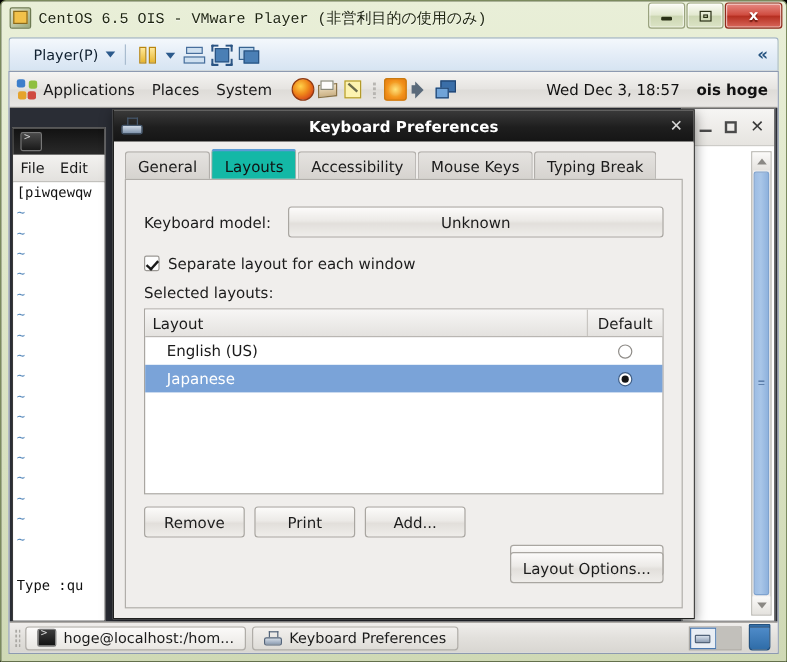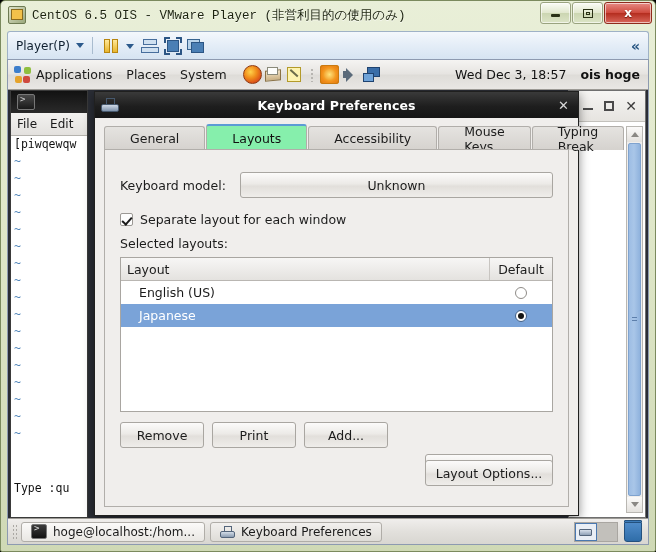--- a/index.html
+++ b/index.html
@@ -56,21 +56,21 @@
   .max-glyph{width:10px;height:9px;border:1px solid #2a3116;box-sizing:border-box;position:relative;}
   .max-glyph:after{content:"";position:absolute;left:2px;top:2px;right:2px;bottom:2px;border:1px solid #2a3116;}
 
   
   .vmw-toolbar{
     position:absolute;left:6px;top:30px;right:6px;height:28px;
     background:linear-gradient(180deg,#f4f8fc 0%,#e4edf7 50%,#d6e4f2 100%);
     border:1px solid #9fb2c6;border-bottom:none;border-radius:3px 3px 0 0;
     display:flex;align-items:center;box-sizing:border-box;
   }
-  .tb-player{font-size:12px;color:#102030;margin-left:8px;}
+  .tb-player{font-size:12px;color:#102030;margin-left:20px;}
   .tb-caret{width:0;height:0;border-left:4px solid transparent;border-right:4px solid transparent;border-top:5px solid #2c5a8c;margin-left:6px;}
   .tb-sep{width:1px;height:17px;background:#a9bccf;margin:0 8px;}
   .tb-icon{width:20px;height:18px;margin-right:3px;position:relative;display:inline-block;}
   .ic-pause:before,.ic-pause:after{
     content:"";position:absolute;top:2px;width:6px;height:14px;
     background:linear-gradient(180deg,#ffe89a,#e8b62e);border:1px solid #b8860f;box-sizing:border-box;
   }
   .ic-pause:before{left:3px;} .ic-pause:after{left:11px;}
   .ic-caret2{width:13px;}
   .ic-caret2:after{content:"";position:absolute;left:2px;top:7px;width:0;height:0;border-left:4px solid transparent;border-right:4px solid transparent;border-top:5px solid #2c5a8c;}
@@ -141,21 +141,21 @@
   .gpi-net:after{content:"";position:absolute;left:1px;top:8px;width:11px;height:9px;background:#6fa3d8;border:1px solid #1f4370;box-sizing:border-box;}
   .gp-right{margin-left:auto;display:flex;align-items:center;gap:14px;margin-right:8px;}
   .gp-clock{font-size:12.5px;color:#111;white-space:nowrap;}
   .gp-user{font-size:12.5px;font-weight:bold;color:#111;white-space:nowrap;}
 
   
   .desktop{position:absolute;left:0;top:30px;right:0;bottom:26px;background:#2a2d35;overflow:hidden;}
 
   
   .termwin{
-    position:absolute;left:2px;top:0px;width:78px;bottom:0;
+    position:absolute;left:2px;top:16px;width:78px;bottom:0;
     background:#ffffff;border:1px solid #3a3a3a;box-sizing:border-box;
   }
   .term-tb{
     height:22px;background:linear-gradient(180deg,#121212,#2a2a2a);
     display:flex;align-items:center;
   }
   .term-ic{width:16px;height:14px;margin-left:6px;background:linear-gradient(180deg,#4a4a4a,#1a1a1a);border:1px solid #777;border-radius:2px;position:relative;}
   .term-ic:after{content:">";position:absolute;left:2px;top:-1px;color:#cfcfcf;font-size:9px;font-family:"DejaVu Sans Mono",monospace;}
   .term-menubar{
     height:22px;background:linear-gradient(180deg,#f3f2f0,#e3e1de);
@@ -226,28 +226,28 @@
     pointer-events:none;
   }
   .kb-close{margin-left:auto;margin-right:9px;color:#d8d8d8;font-size:13px;line-height:1;z-index:2;}
 
   .kb-body{position:absolute;left:0;right:0;top:26px;bottom:0;background:#f0eeec;}
   .kb-tabs{
     position:absolute;left:9px;top:6px;right:9px;height:26px;
     display:flex;align-items:flex-end;
   }
   .tab{
-    height:24px;padding:0 25px;display:flex;align-items:center;
+    height:24px;padding:0 10px;display:flex;align-items:center;
     font-size:12.5px;color:#1c1c1c;
     background:linear-gradient(180deg,#e5e3e0,#d5d2ce);
     border:1px solid #b1aeaa;border-bottom:none;
     border-radius:3px 3px 0 0;margin-right:1px;box-sizing:border-box;
   }
   .tab.active{
-    height:26px;background:#86efac;border-color:#b1aeaa;
+    height:26px;background:#14b8a6;border-color:#b1aeaa;
     border-top:2px solid #5b9bd5;color:#111;
   }
   .kb-page{
     position:absolute;left:9px;right:9px;top:31px;bottom:8px;
     background:#f0eeec;border:1px solid #b1aeaa;box-sizing:border-box;
   }
 
   .row-model{position:absolute;left:15px;top:22px;right:15px;display:flex;align-items:center;}
   .lbl{font-size:12.5px;color:#1c1c1c;}
   .btn{

